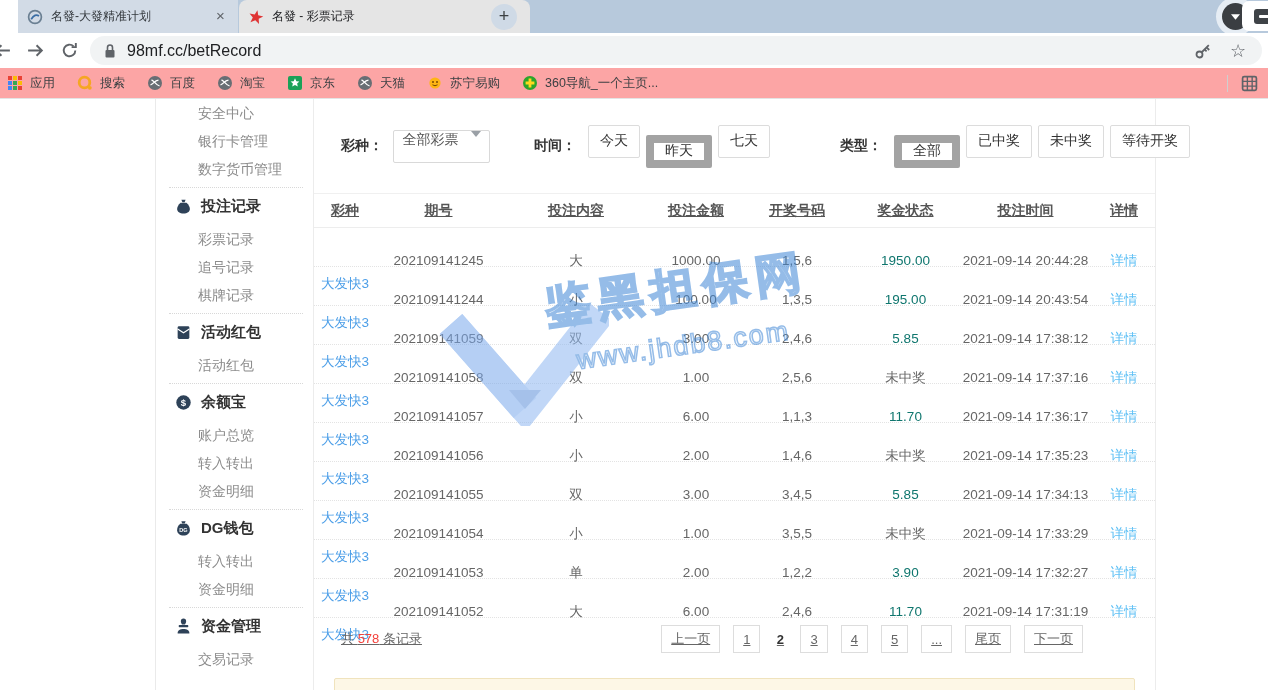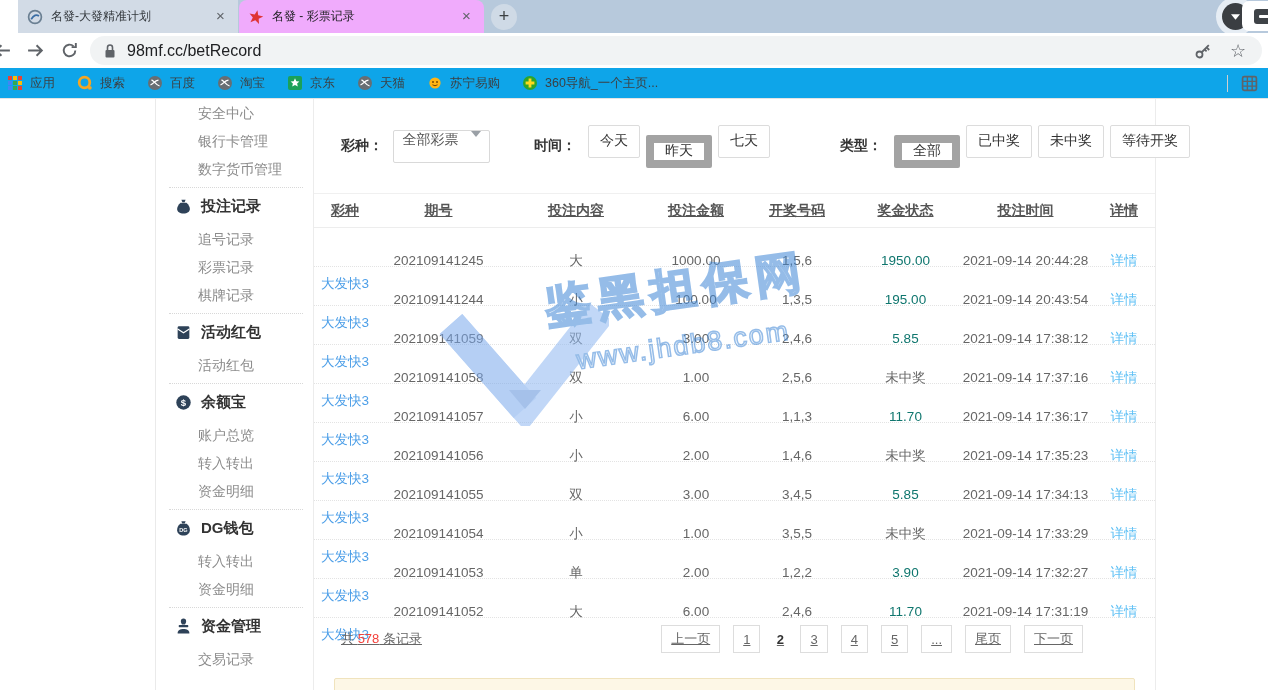--- a/index.html
+++ b/index.html
@@ -3,21 +3,21 @@
 <meta charset="utf-8">
 <style>
   * { margin:0; padding:0; box-sizing:border-box; }
   html,body { width:1268px; height:690px; overflow:hidden; }
   body { font-family:"Liberation Sans", sans-serif; background:#fff; position:relative; }
 
   
   .tabstrip { position:absolute; top:0; left:18px; right:0; height:33px; background:#b7c9dc; }
   .tab { position:absolute; top:0; height:33px; display:flex; align-items:center; font-size:12px; color:#33383d; padding:0 9px; }
   .tab.inactive { left:0; width:220px; background:#d2dbe6; }
-  .tab.active { left:221px; width:245px; background:#f0abfc; border-radius:8px 8px 0 0; color:#202124; }
+  .tab.active { left:221px; width:291px; background:#e5e5e5; border-radius:8px 8px 0 0; color:#202124; }
   .favicon { width:16px; height:16px; margin-right:8px; flex:none; }
   .favicon svg { width:16px; height:16px; display:block; }
   .tab-title { flex:1; white-space:nowrap; overflow:hidden; }
   .tab-close { width:17px; height:17px; line-height:16px; text-align:center; font-size:15px; color:#5f6368; flex:none; cursor:default; }
   .newtab { position:absolute; left:473px; top:4px; width:26px; height:26px; border-radius:50%; background:#cfdae6; color:#3c4043; font-size:18px; line-height:24px; text-align:center; }
   .media-btn { position:absolute; left:1204px; top:3px; width:27px; height:27px; border-radius:50%; background:#3a3e42; box-shadow:0 0 0 6px rgba(238,243,248,.85); display:flex; align-items:center; justify-content:center; }
   .media-btn svg { width:9px; height:6px; }
   .min-btn { position:absolute; left:1224px; top:1px; width:44px; height:30px; background:#fff; border-radius:7px 0 0 7px; display:flex; align-items:center; justify-content:center; }
   .min-inner { width:21px; height:15px; background:#3f4347; border-radius:3px; display:flex; align-items:center; justify-content:center; }
   .min-inner i { display:block; width:11px; height:3px; background:#fff; border-radius:1px; }
@@ -28,21 +28,21 @@
   .ic-back { left:-7px; } .ic-fwd { left:26px; } .ic-reload { left:60px; }
   .omnibox { position:absolute; left:90px; right:6px; top:3px; height:29px; background:#f1f3f4; border-radius:15px; display:flex; align-items:center; padding:0 14px; }
   .lock { width:12px; height:16px; margin-right:11px; flex:none; }
   .lock svg { width:12px; height:16px; display:block; }
   .url-text { font-size:16px; color:#202124; }
   .omni-right { margin-left:auto; display:flex; align-items:center; }
   .omni-right .oic { width:18px; height:18px; margin-left:18px; }
   .omni-right .oic svg { width:18px; height:18px; display:block; }
   .star-glyph { font-size:18px; color:#5f6368; line-height:18px; }
 
-  .bookmarks { position:absolute; top:68px; left:0; right:0; height:31px; background:#0ea5e9; border-bottom:1px solid #e4e4e4; display:flex; align-items:center; font-size:12.5px; color:#3c4043; }
+  .bookmarks { position:absolute; top:68px; left:0; right:0; height:31px; background:#fca5a5; border-bottom:1px solid #e4e4e4; display:flex; align-items:center; font-size:12.5px; color:#3c4043; }
   .bm { display:flex; align-items:center; margin-left:22px; white-space:nowrap; }
   .bm:first-child { margin-left:7px; }
   .bm-ic { width:16px; height:16px; margin-right:7px; flex:none; }
   .bm-ic svg { width:16px; height:16px; display:block; }
   .bm-right { margin-left:auto; display:flex; align-items:center; margin-right:10px; }
   .bm-divider { width:1px; height:17px; background:#cfcfcf; margin-right:13px; }
   .grid-ic { width:17px; height:17px; }
   .grid-ic svg { width:17px; height:17px; display:block; }
 
   
@@ -270,22 +270,22 @@
       <div class="sb-divider"></div>
       <div class="sb-head">
         <span class="sb-ic">
           <svg viewBox="0 0 16 16">
             <path d="M6 1.6 h4 l-1 2.4 h-2 Z" fill="#2e4258"></path>
             <path d="M5.2 4.4 h5.6 C13 6.4 14 8.4 14 10.4 C14 13 11.5 14.6 8 14.6 C4.5 14.6 2 13 2 10.4 C2 8.4 3 6.4 5.2 4.4 Z" fill="#2e4258"></path>
           </svg>
         </span>
         <span>投注记录</span>
       </div>
+      <div class="sb-sub">彩票记录</div>
       <div class="sb-sub">追号记录</div>
-      <div class="sb-sub">彩票记录</div>
       <div class="sb-sub">棋牌记录</div>
       <div class="sb-divider"></div>
       <div class="sb-head">
         <span class="sb-ic">
           <svg viewBox="0 0 16 16">
             <rect x="2.5" y="2" width="11" height="12" rx="1.2" fill="#2e4258"></rect>
             <path d="M2.5 4.6 L8 8.2 L13.5 4.6" stroke="#fff" stroke-width="1.1" fill="none"></path>
           </svg>
         </span>
         <span>活动红包</span>

